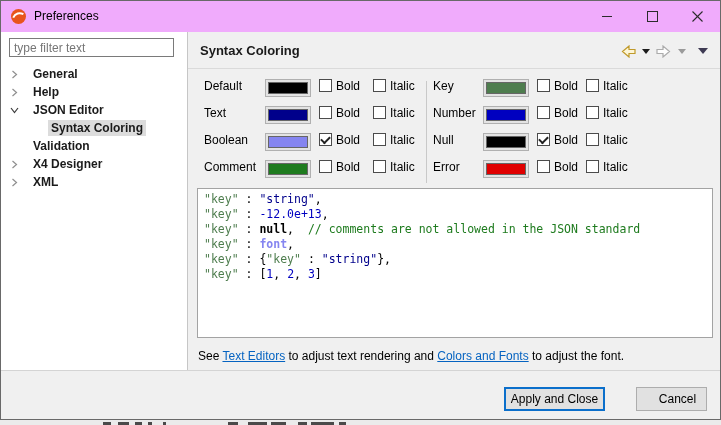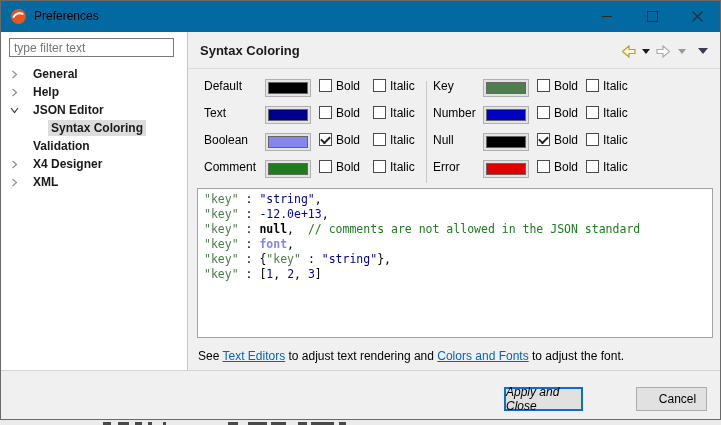--- a/index.html
+++ b/index.html
@@ -6,21 +6,21 @@
   body { font-family:"Liberation Sans", sans-serif; background:#d8d8d8; }
   .screen { position:relative; width:721px; height:425px; background:#ececec; overflow:hidden; }
 
   
   .bg-strip { position:absolute; left:0; top:420px; width:721px; height:5px; background:#ebebeb; }
   .strip-mark { position:absolute; top:2px; height:3px; background:#4a4a4a; }
 
   .dialog { position:absolute; left:0; top:0; width:721px; height:420px; background:#ffffff; border:1px solid #696969; }
 
   
-  .titlebar { position:absolute; left:0; top:0; width:100%; height:31px; background:#0369a1; }
+  .titlebar { position:absolute; left:0; top:0; width:100%; height:31px; background:#f0abfc; }
   .app-icon { position:absolute; left:9px; top:7px; width:17px; height:17px; }
   .title-text { position:absolute; left:33px; top:8px; font-size:12px; color:#000; }
   .win-controls { position:absolute; right:0; top:0; height:31px; display:flex; }
   .win-btn { width:45px; height:31px; display:flex; align-items:center; justify-content:center; }
 
   
   .sidebar { position:absolute; left:0; top:31px; width:174px; height:338px; background:#ffffff; }
   .filter-input { position:absolute; left:8px; top:6px; width:165px; height:19px; border:1px solid #7a7a7a; font-family:"Liberation Sans",sans-serif; font-size:12px; padding:0 4px; color:#000; }
   .filter-input::placeholder { color:#767676; }
   .tree { position:absolute; left:0; top:33px; width:100%; }
@@ -72,21 +72,21 @@
   .tok-comment { color:var(--c-comment); }
 
   
   .note { position:absolute; left:10px; top:317px; font-size:12px; color:#000; white-space:nowrap; }
   .note a { color:#0563c1; text-decoration:underline; cursor:pointer; }
 
   
   .hsep { position:absolute; left:0; top:369px; width:100%; height:1px; background:#d4d4d4; }
   .button-bar { position:absolute; left:0; top:370px; width:100%; height:48px; background:#f0f0f0; }
   .btn { position:absolute; height:24px; font-family:"Liberation Sans",sans-serif; font-size:12px; color:#000; background:#e1e1e1; border:1px solid #adadad; display:flex; align-items:center; justify-content:center; cursor:default; }
-  .btn.apply { left:503px; top:16px; width:79px; border:2px solid #0b6fcb;font-style:italic; }
+  .btn.apply { left:503px; top:16px; width:101px; border:2px solid #0b6fcb; }
   .btn.cancel { left:635px; top:16px; width:71px;padding-left:12px; }
 </style>
 </head>
 <body>
 
 <div class="screen">
 
   <div class="bg-strip">
     <div class="strip-mark" style="left:103px;width:8px"></div>
     <div class="strip-mark" style="left:118px;width:11px"></div>

